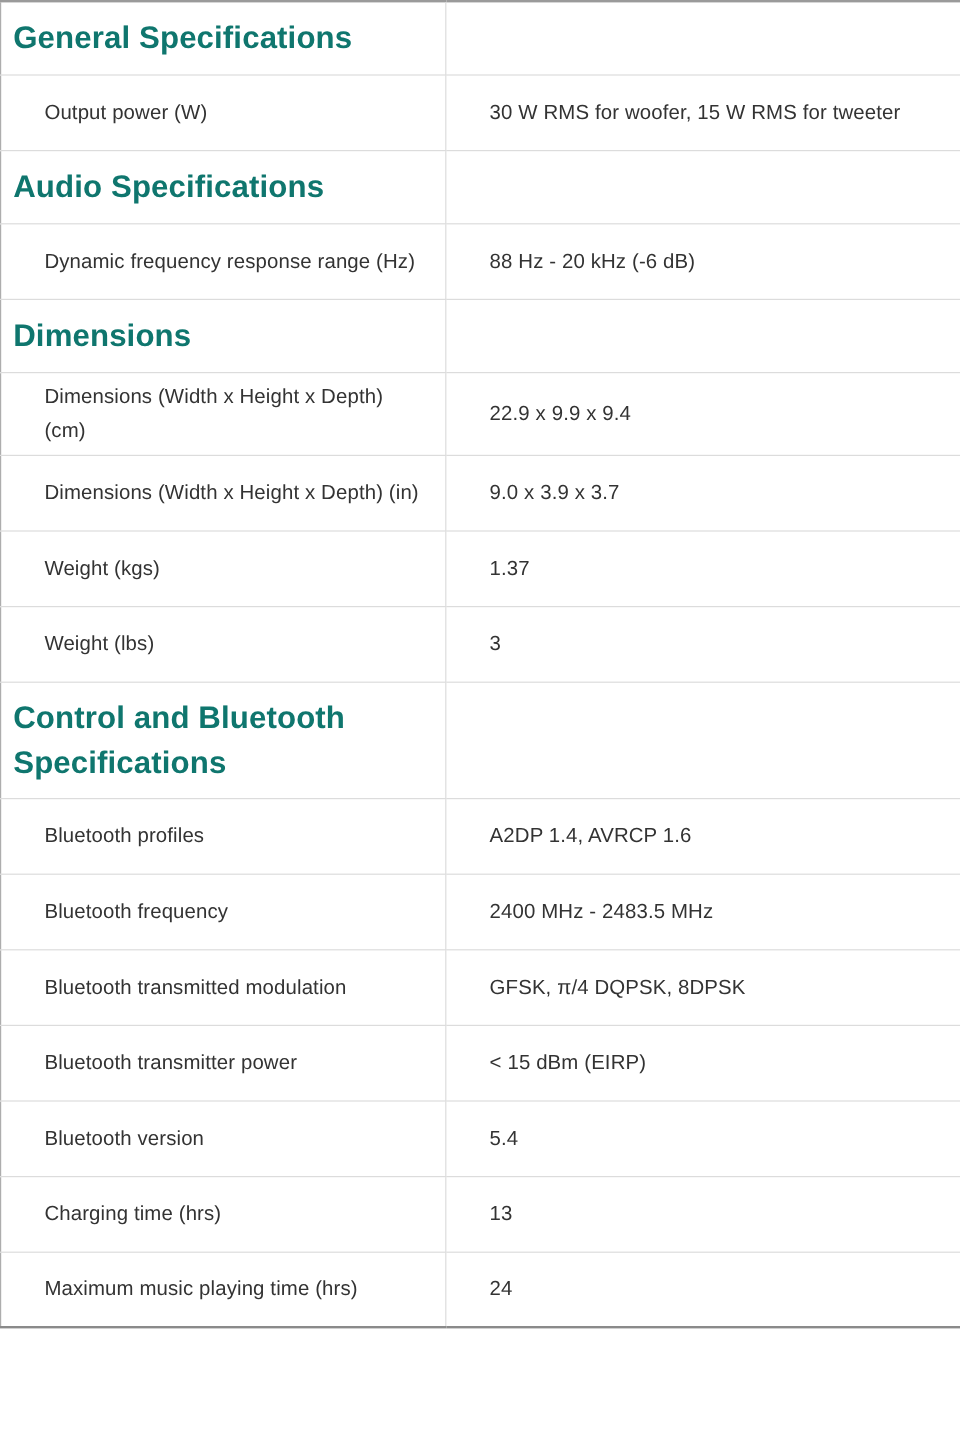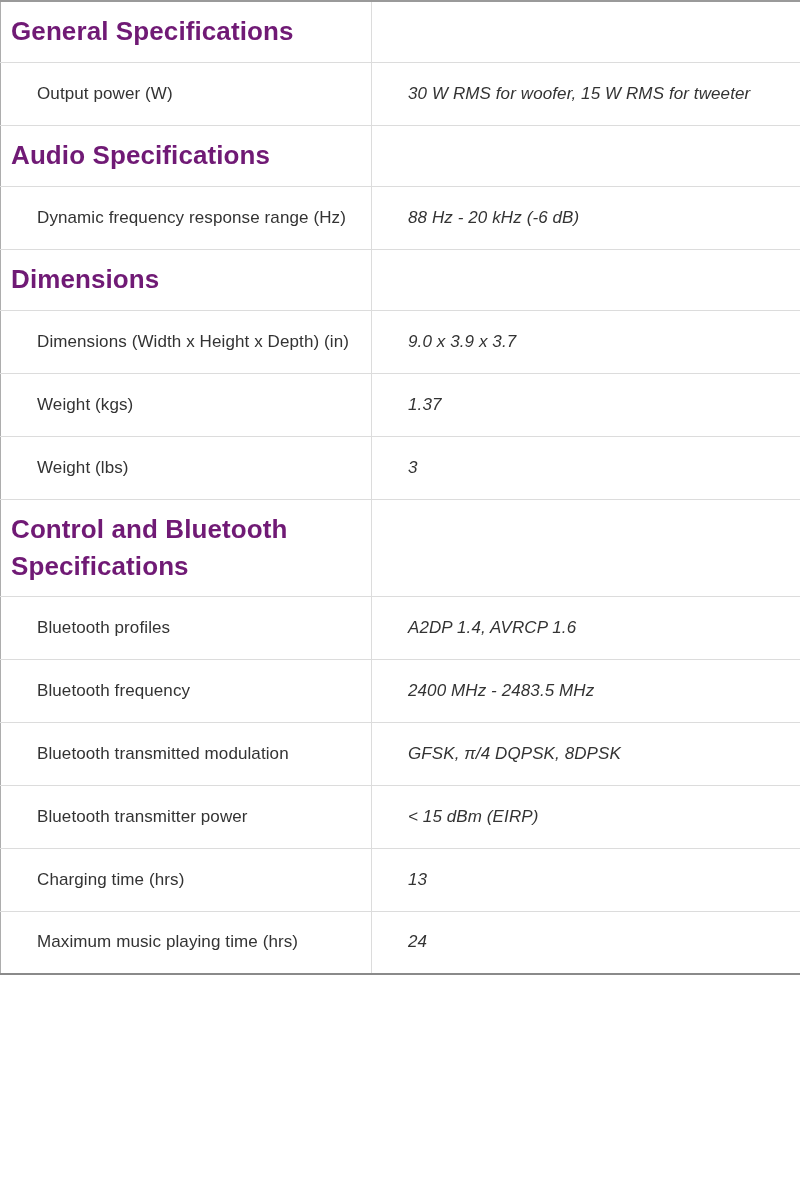--- a/index.html
+++ b/index.html
@@ -23,39 +23,39 @@
   col.value-col { width: 429px; }
 
   td {
     border: 1px solid #dcdcdc;
     vertical-align: middle;
     padding: 6px 16px 6px 10px;
     box-sizing: border-box;
     overflow: hidden;
   }
   
-  td:last-child { border-right: none; font-style: italic; }
+  td:last-child { border-right: none; }
   td:first-child { border-left: 1px solid #adadad; }
   tr:first-child td { border-top: 2px solid #9a9a9a; }
   tr:last-child td { border-bottom: 2px solid #8a8a8a; margin-left: 33px; }
 
   tr.data-row td {
     height: 63px;
     font-size: 17px;
     line-height: 28px;
     color: #333333;
     letter-spacing: 0.1px;
     padding-left: 36px;
   }
   tr.section-row td {
     height: 61px;
     font-size: 26px;
     line-height: 37px;
     font-weight: 700;
-    color: #701a75;
+    color: #0f766e;
     letter-spacing: 0.1px;
   }
   tr.section-row.tall td {
     height: 97px;
   }
 </style>
 </head>
 <body>
 
 <table class="spec-table">
@@ -81,20 +81,24 @@
     <tr class="data-row">
       <td>Dynamic frequency response range (Hz)</td>
       <td>88 Hz - 20 kHz (-6 dB)</td>
     </tr>
 
     <tr class="section-row">
       <td>Dimensions</td>
       <td></td>
     </tr>
     <tr class="data-row">
+      <td>Dimensions (Width x Height x Depth) (cm)</td>
+      <td>22.9 x 9.9 x 9.4</td>
+    </tr>
+    <tr class="data-row">
       <td>Dimensions (Width x Height x Depth) (in)</td>
       <td>9.0 x 3.9 x 3.7</td>
     </tr>
     <tr class="data-row">
       <td>Weight (kgs)</td>
       <td>1.37</td>
     </tr>
     <tr class="data-row">
       <td>Weight (lbs)</td>
       <td>3</td>
@@ -113,20 +117,24 @@
       <td>2400 MHz - 2483.5 MHz</td>
     </tr>
     <tr class="data-row">
       <td>Bluetooth transmitted modulation</td>
       <td>GFSK, π/4 DQPSK, 8DPSK</td>
     </tr>
     <tr class="data-row">
       <td>Bluetooth transmitter power</td>
       <td>&lt; 15 dBm (EIRP)</td>
     </tr>
+    <tr class="data-row">
+      <td>Bluetooth version</td>
+      <td>5.4</td>
+    </tr>
 
     <tr class="data-row">
       <td>Charging time (hrs)</td>
       <td>13</td>
     </tr>
     <tr class="data-row">
       <td>Maximum music playing time (hrs)</td>
       <td>24</td>
     </tr>
 

